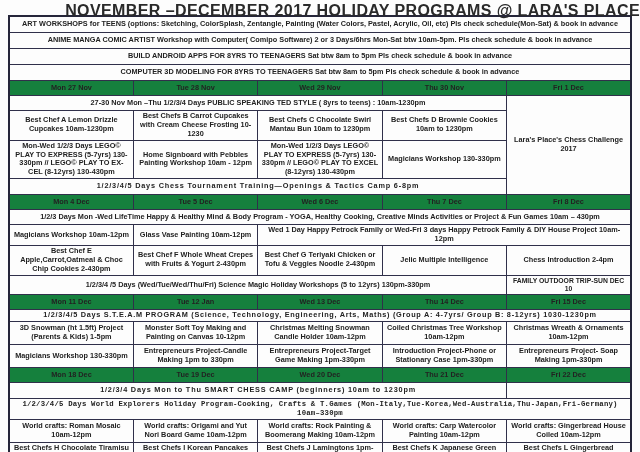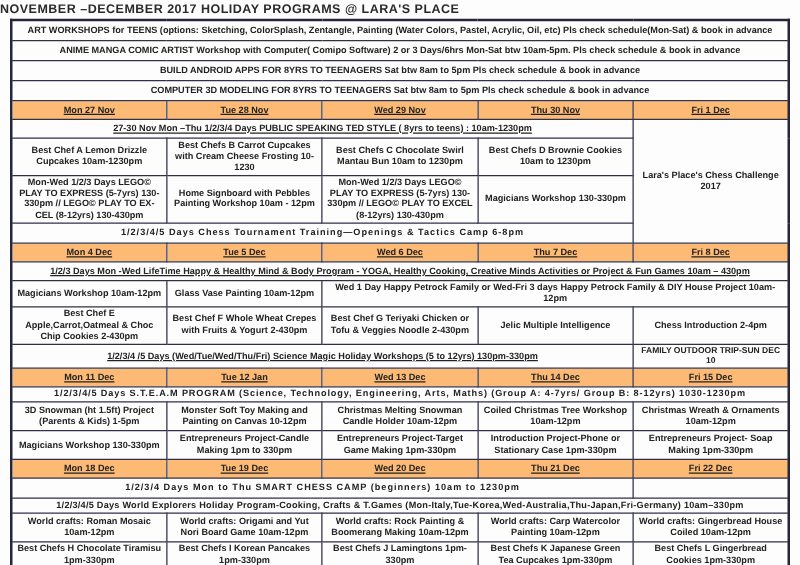--- a/index.html
+++ b/index.html
@@ -4,55 +4,54 @@
 <style>
   html,body{margin:0;padding:0;background:#ffffff;}
   body{
     width:640px;height:452px;overflow:hidden;
     font-family:"Liberation Sans", sans-serif;
     color:#1c1c1c;
     -webkit-font-smoothing:antialiased;
   }
   .page{width:640px;height:452px;position:relative;background:#fdfdfd;}
   .title{
-    text-align:left;font-size:10px;font-weight:bold;letter-spacing:0.4px;
+    text-align:right;font-size:16px;font-weight:bold;letter-spacing:0.4px;
     padding-top:2px;height:13px;color:#2a2a2a;
   }
   table.cal{
     border-collapse:collapse;table-layout:fixed;
     width:624px;margin:0 auto;
     border:2px solid #26263a;
   }
   table.cal td{
     border:1px solid #30304a;
     font-size:7.3px;font-weight:600;line-height:1.22;
     text-align:center;vertical-align:middle;
     padding:1px 3px;color:#222;
     overflow:hidden;
   }
   td.banner{
     font-size:7.9px;font-weight:bold;color:#1a1a1a;
     height:13px;padding:1px 4px;
     border-top:2px solid #26263a;border-bottom:2px solid #26263a;
   }
   td.dayhdr{
-    background:#fdba74;color:#ffffff;
+    background:#15803d;color:#ffffff;
     font-size:8px;font-weight:bold;height:12px;
     border:1px solid #060606;
-    text-decoration:underline;
   }
   td.bigbold{
     font-size:9.2px;font-weight:bold;letter-spacing:0.8px;
     text-align:left;padding-left:14px;height:13px;
   }
   td.bigbold.center{text-align:center;padding-left:3px;}
-  td.spanfull{font-size:7.5px;font-weight:600;height:12px;text-decoration:underline;}
+  td.spanfull{font-size:7.5px;font-weight:600;height:12px;}
   td.spanleft{text-align:left;padding-left:4px;}
   td.steam{letter-spacing:0.7px;font-weight:bold;text-align:left;padding-left:4px;font-size:7.4px;}
-  td.explorers{letter-spacing:0.2px;font-weight:bold;text-align:left;padding-left:4px;font-size:7.4px;}
+  td.explorers{letter-spacing:0.2px;font-weight:bold;text-align:left;padding-left:4px;font-size:7.4px;font-family:Liberation Mono, monospace;}
   td.chess-challenge{font-size:8.4px;font-weight:bold;color:#202020;}
   td.semib{font-weight:bold;font-size:7.5px;}
   td.tall{height:24px;}
   td.med{height:20px;}
 </style>
 </head>
 <body>
 
 <div class="page">
 

